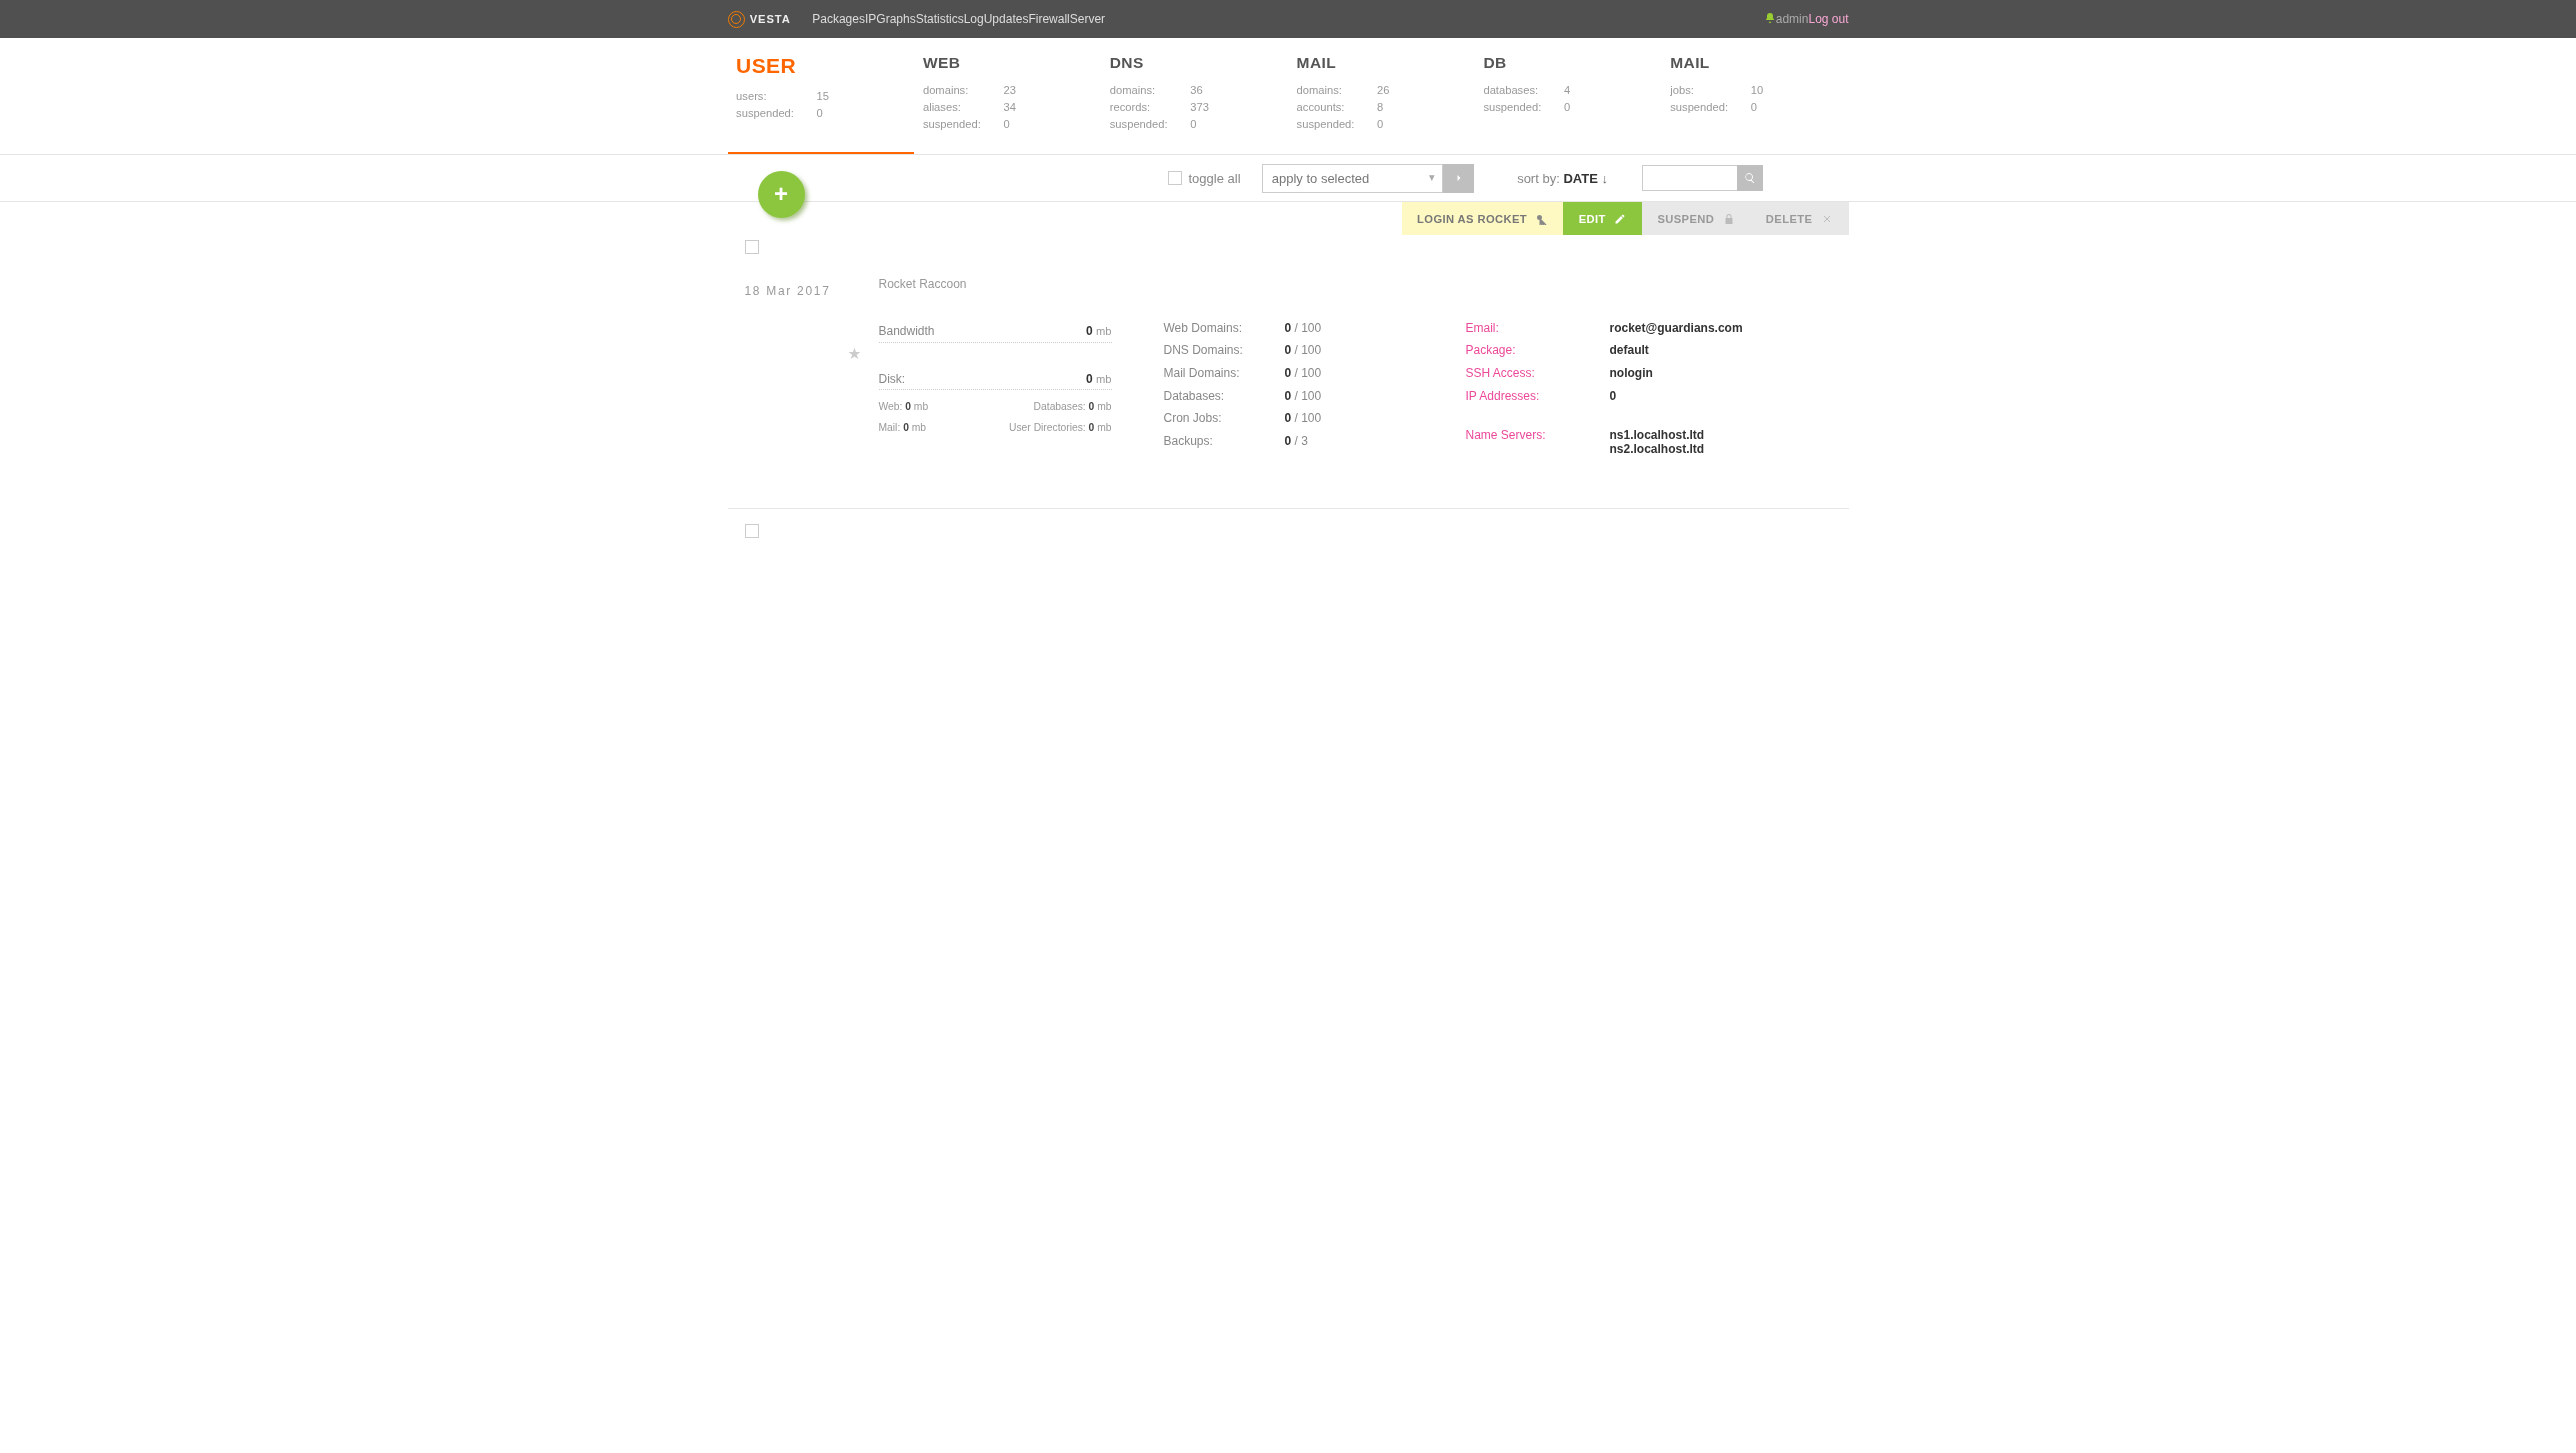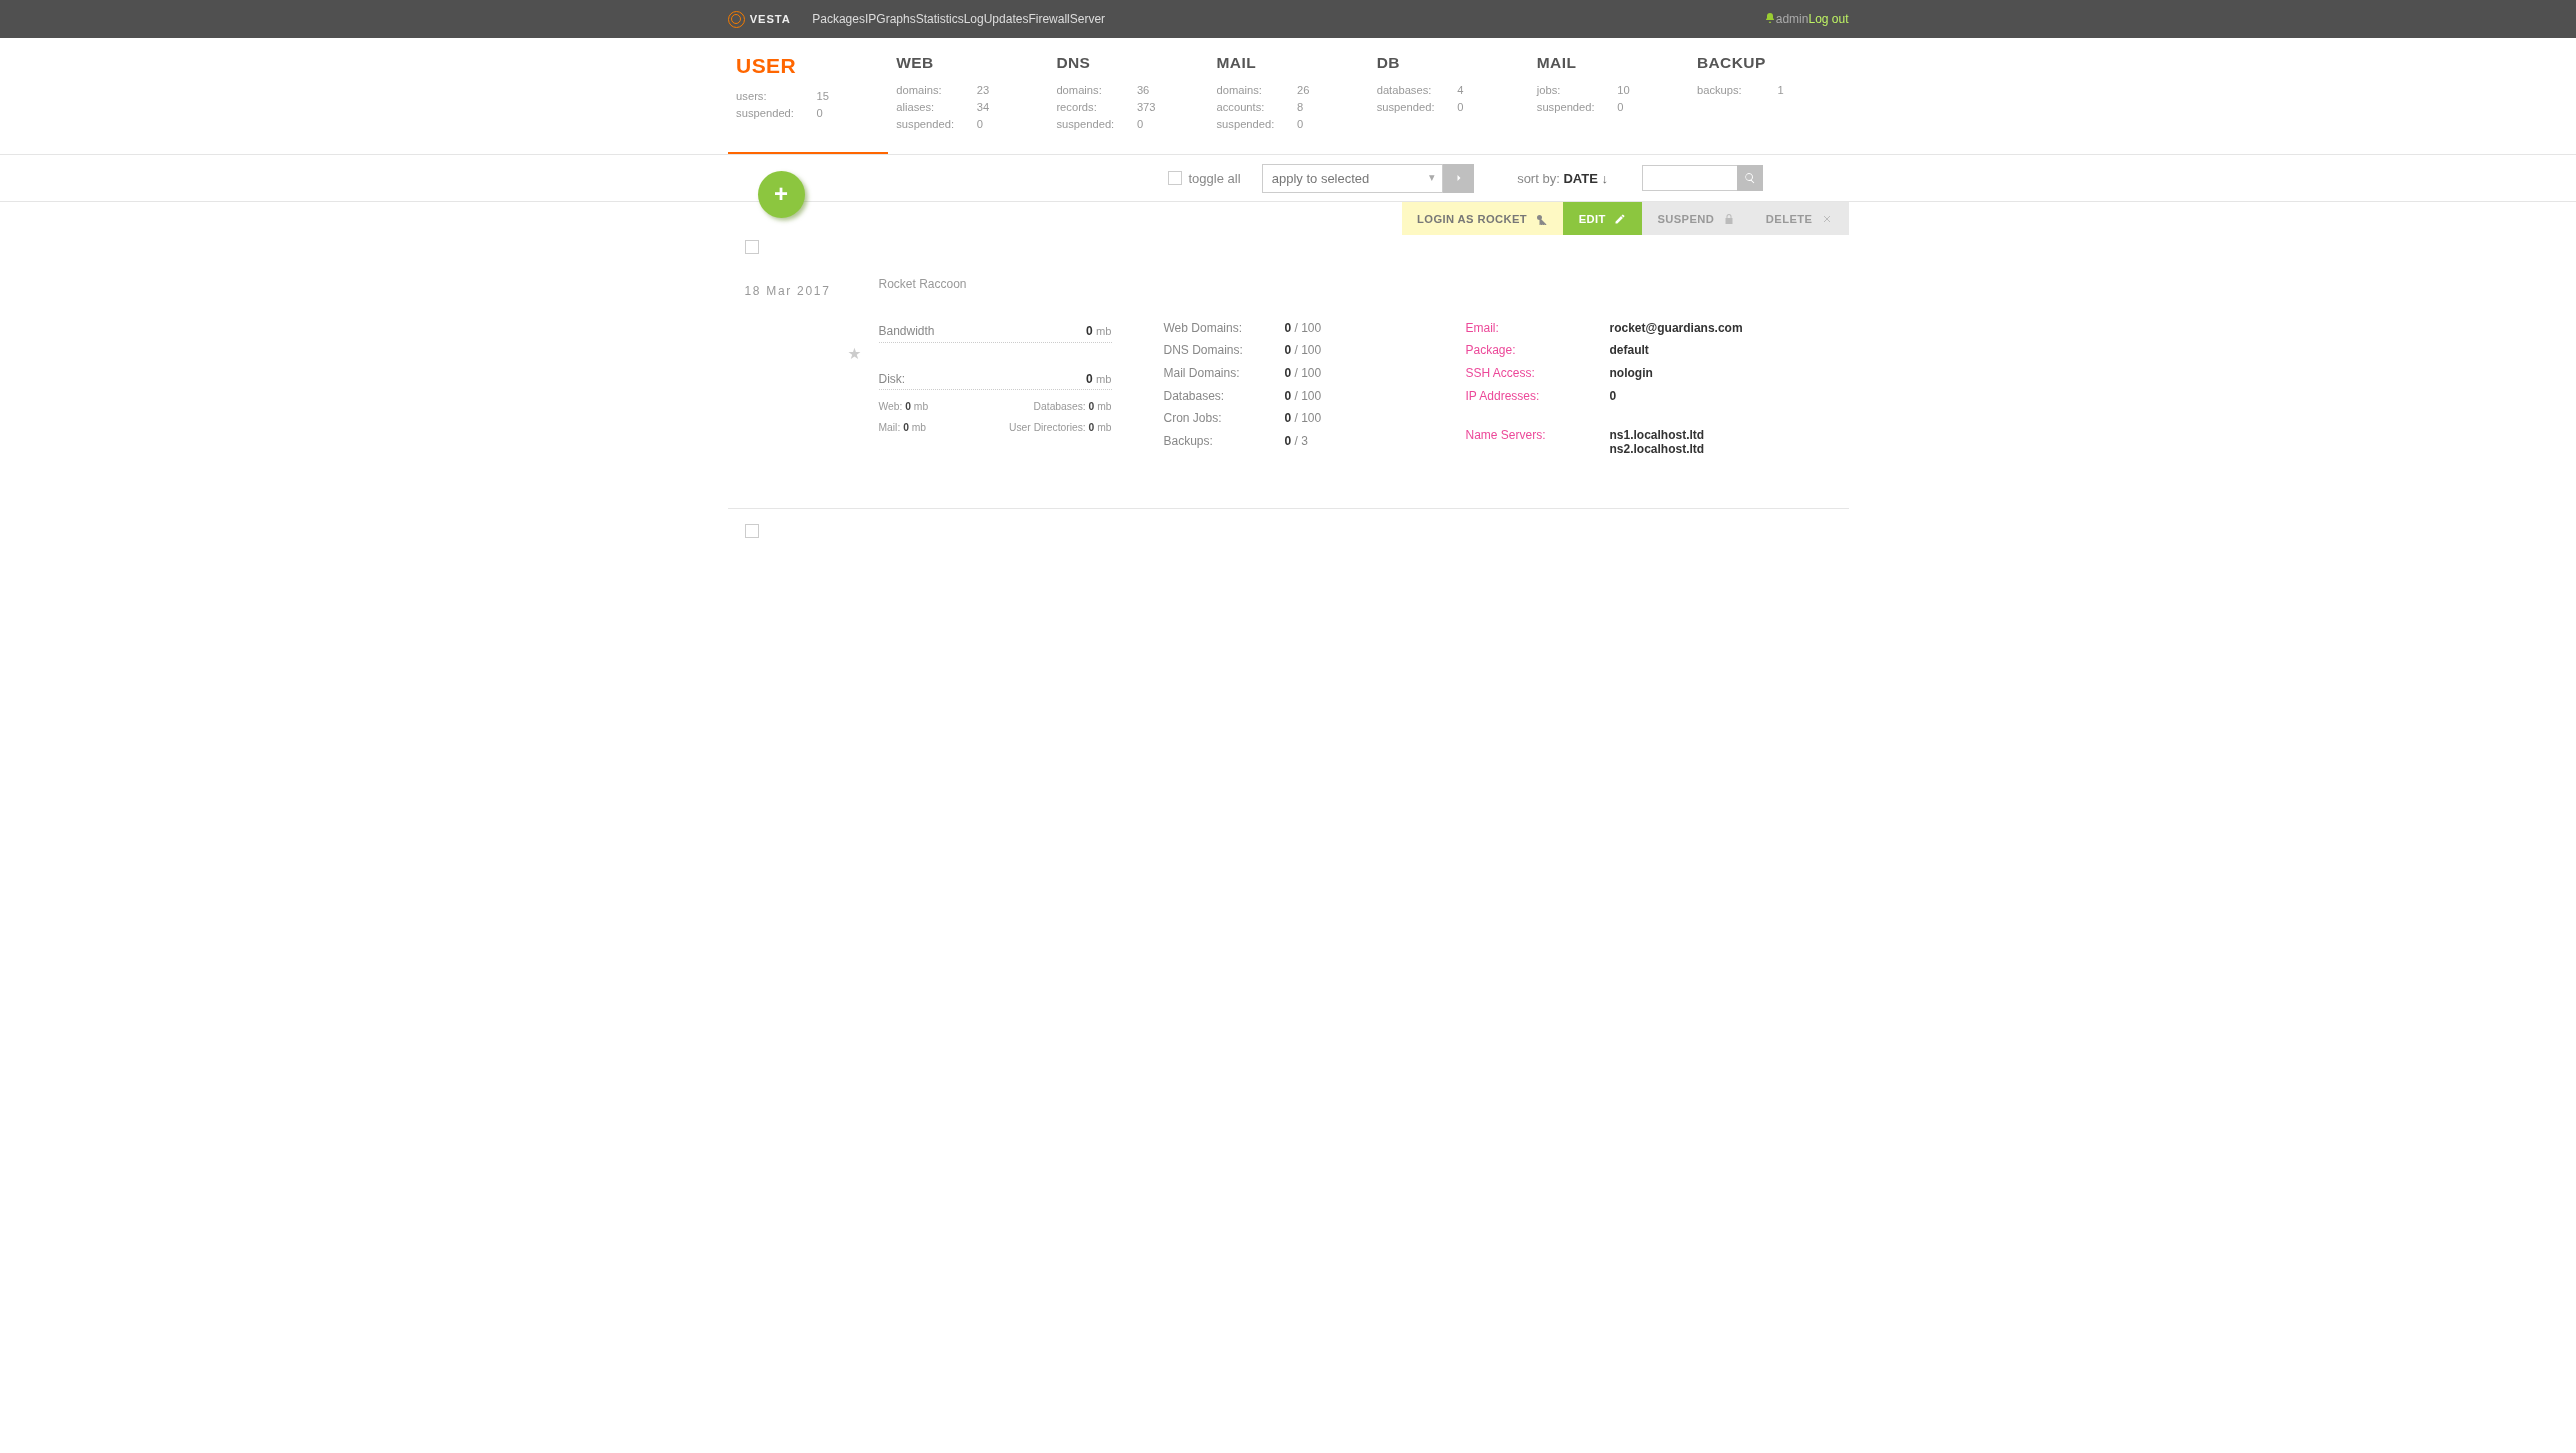--- a/index.html
+++ b/index.html
@@ -10,21 +10,21 @@
 .topbar-inner { width: 100%; max-width: 1121px; margin: 0 auto; display: flex; align-items: center; }
 .logo { display: flex; align-items: center; gap: 5.2px; margin-right: 21.6px; }
 .logo-ring { width: 17px; height: 17px; border: 1.7px solid #f57c00; border-radius: 50%; position: relative; display: inline-flex; align-items: center; justify-content: center; }
 .logo-ring::after { content: ""; width: 8.6px; height: 8.6px; border: 1.3px solid #f57c00; border-radius: 50%; }
 .logo-text { color: #eee; font-weight: bold; letter-spacing: 0.9px; font-size: 11.2px; }
 .topnav { display: flex; }
 .topnav a { color: #ddd; text-decoration: none; font-size: 12px; cursor: pointer; }
 .top-right { margin-left: auto; display: flex; align-items: center; }
 .bell { color: #9acd32; font-size: 12px; }
 .user-link { color: #aaa; font-size: 12px; cursor: pointer; }
-.logout { color: #bef264; font-size: 12px; cursor: pointer; }
+.logout { color: #f9a8d4; font-size: 12px; cursor: pointer; }
 
 
 .cats-wrap { background: #fff; border-bottom: 0.9px solid #e5e5e5; }
 .cats { max-width: 1121px; margin: 0 auto; display: flex; gap: 0; padding: 15.5px 0 0 0; }
 .cat { flex: 1; padding: 0 8.6px 19px 8.6px; position: relative; cursor: pointer; }
 .cat h3 { font-size: 15.5px; font-weight: bold; color: #555; margin-bottom: 12px; letter-spacing: 0.4px; }
 .cat.active h3 { color: #ff6600; font-size: 21px; }
 .cat.active { border-bottom: 2.6px solid #ff6600; }
 .cat .row { display: flex; justify-content: flex-start; gap: 15.5px; color: #999; font-size: 11.2px; margin-bottom: 5.2px; }
 .cat .row .lbl { min-width: 65px; }
@@ -195,27 +195,20 @@
         <h3>MAIL</h3>
         <div class="row">
           <span class="lbl">jobs:</span>
           <span class="val">10</span>
         </div>
         <div class="row">
           <span class="lbl">suspended:</span>
           <span class="val">0</span>
         </div>
       </div>
-      <div class="cat">
-        <h3>BACKUP</h3>
-        <div class="row">
-          <span class="lbl">backups:</span>
-          <span class="val">1</span>
-        </div>
-      </div>
     </div>
 </div>
 
 <div class="toolbar-wrap">
   <div class="toolbar">
     <div class="add-btn">
       <span>+</span>
     </div>
     <label class="toggle-all">
       <span class="chk"></span>

